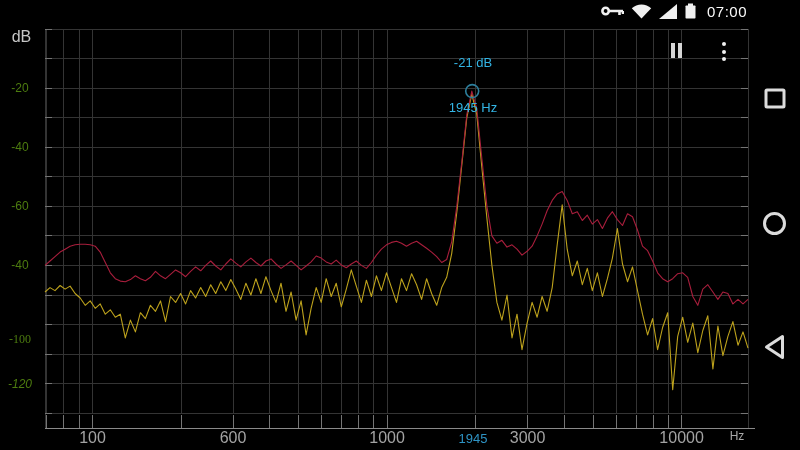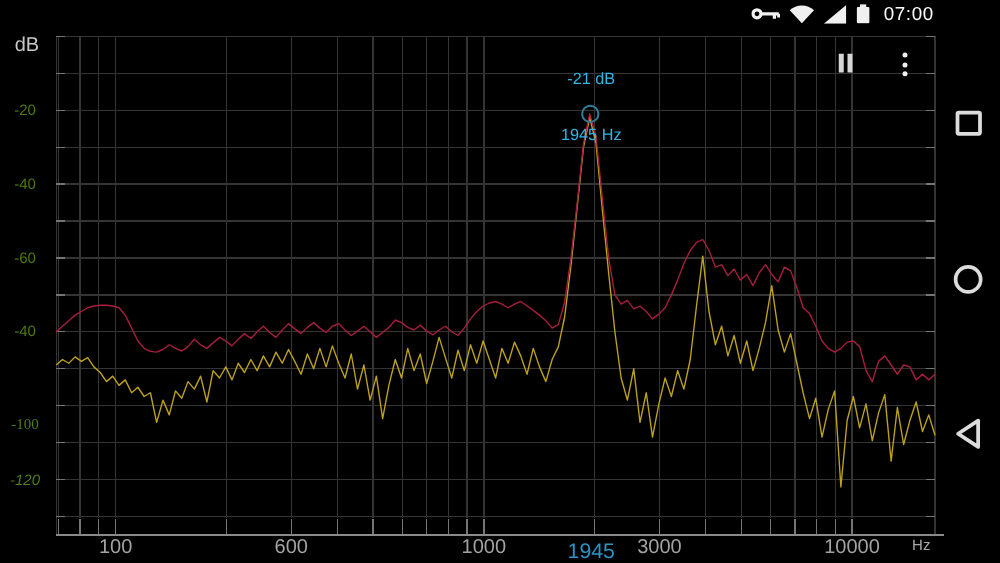--- a/index.html
+++ b/index.html
@@ -11,21 +11,21 @@
   .status-time{color:#fafafa;font-size:15px;letter-spacing:.5px;margin-left:3px;}
 
   
   .chart-svg{position:absolute;left:0;top:0;}
 
   
   .ylab{position:absolute;left:0;width:40px;text-align:center;color:#4d7c0f;font-size:12px;line-height:16px;}
   .unit-db{position:absolute;left:0;top:28px;width:43px;text-align:center;color:#c6c6c6;font-size:16px;}
   .xlab{position:absolute;top:429px;transform:translateX(-50%);color:#a3a3a3;font-size:16px;white-space:nowrap;}
   .unit-hz{position:absolute;top:429px;left:737px;transform:translateX(-50%);color:#a8a8a8;font-size:12px;}
-  .peak-xtick{position:absolute;top:431px;left:473px;transform:translateX(-50%);color:#2e93c4;font-size:17px;}
+  .peak-xtick{position:absolute;top:431px;left:473px;transform:translateX(-50%);color:#2e93c4;font-size:13px;}
 
   
   .peak-lab{position:absolute;left:473px;transform:translateX(-50%);color:#33b5e5;font-size:13px;white-space:nowrap;text-align:right;}
   .peak-l1{top:55px;}
   .peak-l2{top:56px;margin-top:44px;}
 
   
   .pause-btn{position:absolute;left:666px;top:38px;width:24px;height:24px;cursor:pointer;}
   .pause-btn .bar{position:absolute;top:5px;width:4px;height:15px;background:#d6d6d6;}
   .pause-btn .b1{left:5px;} .pause-btn .b2{left:12px;}

